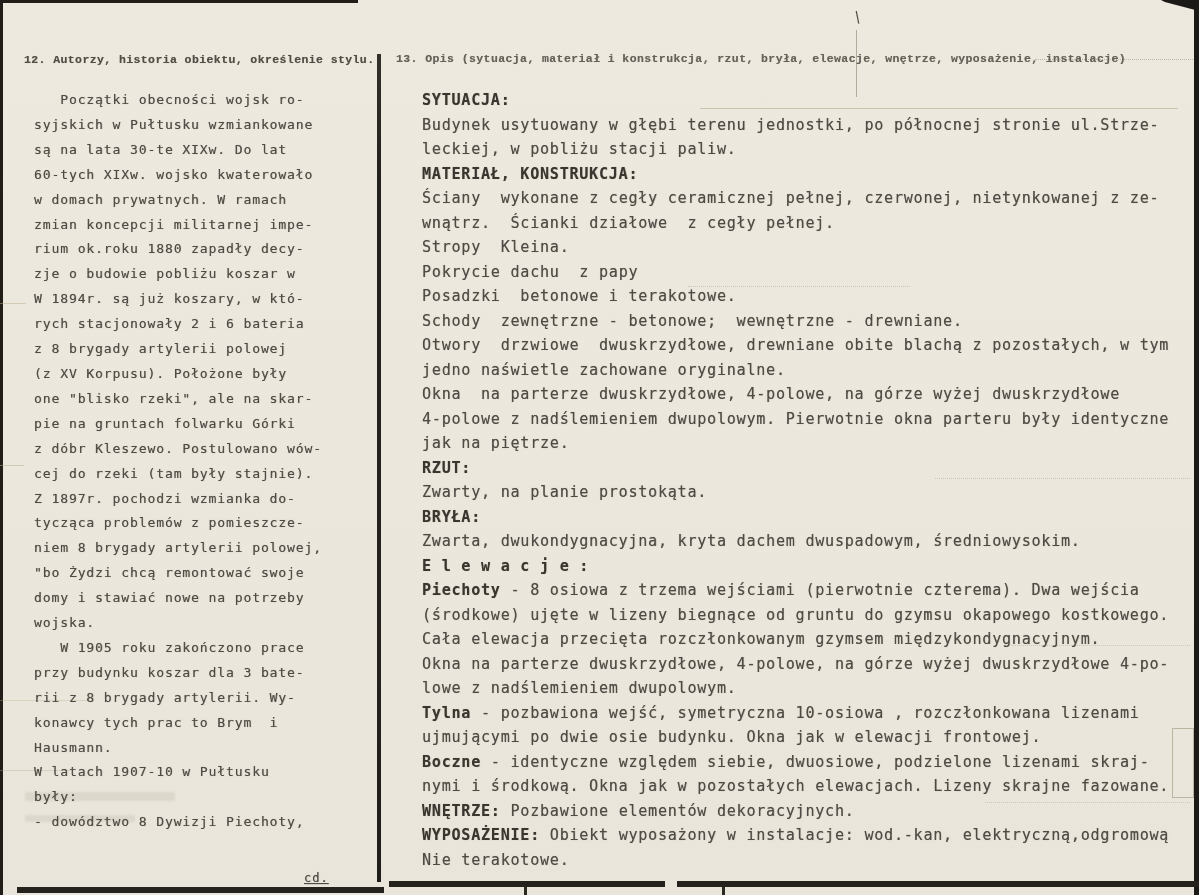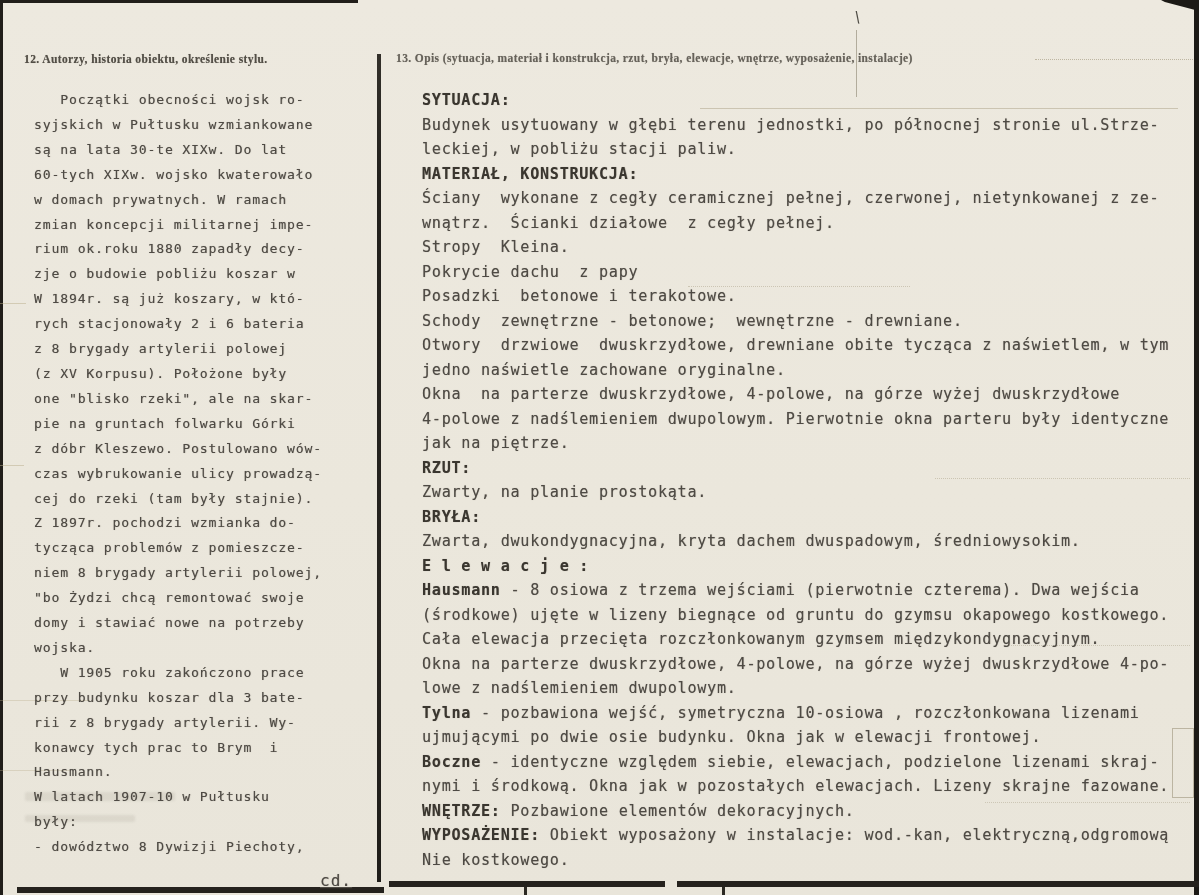--- a/index.html
+++ b/index.html
@@ -43,21 +43,21 @@
   .s1{left:25px;top:792px;width:150px;height:9px;}
   .s2{left:25px;top:815px;width:110px;height:7px;}
   .faintbox{position:absolute;left:1172px;top:728px;width:20px;height:68px;
     border:1px solid rgba(150,140,115,0.55);}
   .faintvline{position:absolute;left:856px;top:30px;width:1px;height:67px;background:rgba(120,112,90,0.5);}
   .stray{position:absolute;left:855px;top:8px;font-family:"DejaVu Sans",sans-serif;
     font-size:15px;color:#4d4a43;transform:rotate(6deg);}
   
   .col-header{
     position:absolute;
-    font-family:Liberation Serif, serif;
+    font-family:Liberation Mono, monospace;
     font-weight:bold;font-size:11.5px;letter-spacing:0.4px;
     color:#45413a;opacity:0.92;
     text-shadow:0 0 0.7px rgba(80,74,62,0.6);
     white-space:pre;
   }
   .lc-header{left:24px;top:53px;}
   .rc-header{left:396px;top:52px;opacity:0.8;}
   
   .lc-text{
     position:absolute;left:34px;top:88px;width:352px;
@@ -66,22 +66,22 @@
   }
   .rc-text{
     position:absolute;left:397px;top:88px;width:790px;
     font-size:15px;line-height:24.5px;letter-spacing:0.8px;
     color:#4e4a44;text-shadow:0.3px 0.3px 0.7px rgba(82,77,68,0.55);margin-left:25px;
   }
   .tl,.rl{white-space:pre;}
   .rl .b{font-weight:bold;color:#3a362f;}
   .rl .u{text-underline-offset:3.5px;text-decoration-thickness:1px;}
   .cd{
-    position:absolute;left:320px;top:871px;
-    font-size:16px;letter-spacing:1px;color:#4e4a44;
+    position:absolute;left:304px;top:871px;
+    font-size:12px;letter-spacing:1px;color:#4e4a44;
     text-shadow:0.3px 0.3px 0.7px rgba(82,77,68,0.55);
     text-decoration:underline;
   }
 </style>
 </head>
 <body>
 
 <div class="page">
 
   <div class="edge edge-top"></div>
@@ -121,21 +121,20 @@
       <div class="tl">zmian koncepcji militarnej impe-</div>
       <div class="tl">rium ok.roku 1880 zapadły decy-</div>
       <div class="tl">zje o budowie pobliżu koszar w</div>
       <div class="tl">W 1894r. są już koszary, w któ-</div>
       <div class="tl">rych stacjonowały 2 i 6 bateria</div>
       <div class="tl">z 8 brygady artylerii polowej</div>
       <div class="tl">(z XV Korpusu). Położone były</div>
       <div class="tl">one "blisko rzeki", ale na skar-</div>
       <div class="tl">pie na gruntach folwarku Górki</div>
       <div class="tl">z dóbr Kleszewo. Postulowano wów-</div>
-      <div class="tl">czas wybrukowanie ulicy prowadzą-</div>
       <div class="tl">cej do rzeki (tam były stajnie).</div>
       <div class="tl">Z 1897r. pochodzi wzmianka do-</div>
       <div class="tl">tycząca problemów z pomieszcze-</div>
       <div class="tl">niem 8 brygady artylerii polowej,</div>
       <div class="tl">"bo Żydzi chcą remontować swoje</div>
       <div class="tl">domy i stawiać nowe na potrzeby</div>
       <div class="tl">wojska.</div>
       <div class="tl">   W 1905 roku zakończono prace</div>
       <div class="tl">przy budynku koszar dla 3 bate-</div>
       <div class="tl">rii z 8 brygady artylerii. Wy-</div>
@@ -152,37 +151,37 @@
       <div class="rl"><span class="b">SYTUACJA:</span></div>
       <div class="rl"><span>Budynek usytuowany w głębi terenu jednostki, po północnej stronie ul.Strze-</span></div>
       <div class="rl"><span>leckiej, w pobliżu stacji paliw.</span></div>
       <div class="rl"><span class="b">MATERIAŁ, KONSTRUKCJA:</span></div>
       <div class="rl"><span class="u">Ściany</span><span>  wykonane z cegły ceramicznej pełnej, czerwonej, nietynkowanej z ze-</span></div>
       <div class="rl"><span>wnątrz.  </span><span class="u">Ścianki działowe</span><span>  z cegły pełnej.</span></div>
       <div class="rl"><span class="u">Stropy</span><span>  Kleina.</span></div>
       <div class="rl"><span class="u">Pokrycie dachu</span><span>  z papy</span></div>
       <div class="rl"><span class="u">Posadzki</span><span>  betonowe i terakotowe.</span></div>
       <div class="rl"><span class="u">Schody</span><span>  zewnętrzne - betonowe;  wewnętrzne - drewniane.</span></div>
-      <div class="rl"><span class="u">Otwory  drzwiowe</span><span>  dwuskrzydłowe, drewniane obite tycząca z naświetlem, w tym</span></div>
+      <div class="rl"><span class="u">Otwory  drzwiowe</span><span>  dwuskrzydłowe, drewniane obite blachą z pozostałych, w tym</span></div>
       <div class="rl"><span>jedno naświetle zachowane oryginalne.</span></div>
       <div class="rl"><span class="u">Okna</span><span>  na parterze dwuskrzydłowe, 4-polowe, na górze wyżej dwuskrzydłowe</span></div>
       <div class="rl"><span>4-polowe z nadślemieniem dwupolowym. Pierwotnie okna parteru były identyczne</span></div>
       <div class="rl"><span>jak na piętrze.</span></div>
       <div class="rl"><span class="b">RZUT:</span></div>
       <div class="rl"><span>Zwarty, na planie prostokąta.</span></div>
       <div class="rl"><span class="b">BRYŁA:</span></div>
       <div class="rl"><span>Zwarta, dwukondygnacyjna, kryta dachem dwuspadowym, średniowysokim.</span></div>
       <div class="rl"><span class="b">E l e w a c j e :</span></div>
-      <div class="rl"><span class="b u">Hausmann</span><span> - 8 osiowa z trzema wejściami (pierwotnie czterema). Dwa wejścia</span></div>
+      <div class="rl"><span class="b u">Piechoty</span><span> - 8 osiowa z trzema wejściami (pierwotnie czterema). Dwa wejścia</span></div>
       <div class="rl"><span>(środkowe) ujęte w lizeny biegnące od gruntu do gzymsu okapowego kostkowego.</span></div>
       <div class="rl"><span>Cała elewacja przecięta rozczłonkowanym gzymsem międzykondygnacyjnym.</span></div>
       <div class="rl"><span>Okna na parterze dwuskrzydłowe, 4-polowe, na górze wyżej dwuskrzydłowe 4-po-</span></div>
       <div class="rl"><span>lowe z nadślemieniem dwupolowym.</span></div>
       <div class="rl"><span class="b u">Tylna</span><span> - pozbawiona wejść, symetryczna 10-osiowa , rozczłonkowana lizenami</span></div>
       <div class="rl"><span>ujmującymi po dwie osie budynku. Okna jak w elewacji frontowej.</span></div>
-      <div class="rl"><span class="b u">Boczne</span><span> - identyczne względem siebie, elewacjach, podzielone lizenami skraj-</span></div>
+      <div class="rl"><span class="b u">Boczne</span><span> - identyczne względem siebie, dwuosiowe, podzielone lizenami skraj-</span></div>
       <div class="rl"><span>nymi i środkową. Okna jak w pozostałych elewacjach. Lizeny skrajne fazowane.</span></div>
       <div class="rl"><span class="b">WNĘTRZE:</span><span> Pozbawione elementów dekoracyjnych.</span></div>
       <div class="rl"><span class="b">WYPOSAŻENIE:</span><span> Obiekt wyposażony w instalacje: wod.-kan, elektryczną,odgromową</span></div>
-      <div class="rl"><span class="u">Nie kostkowego.</span></div>
+      <div class="rl"><span class="u">Nie terakotowe.</span></div>
     </div>
 
 </div>
 
 </body></html>

